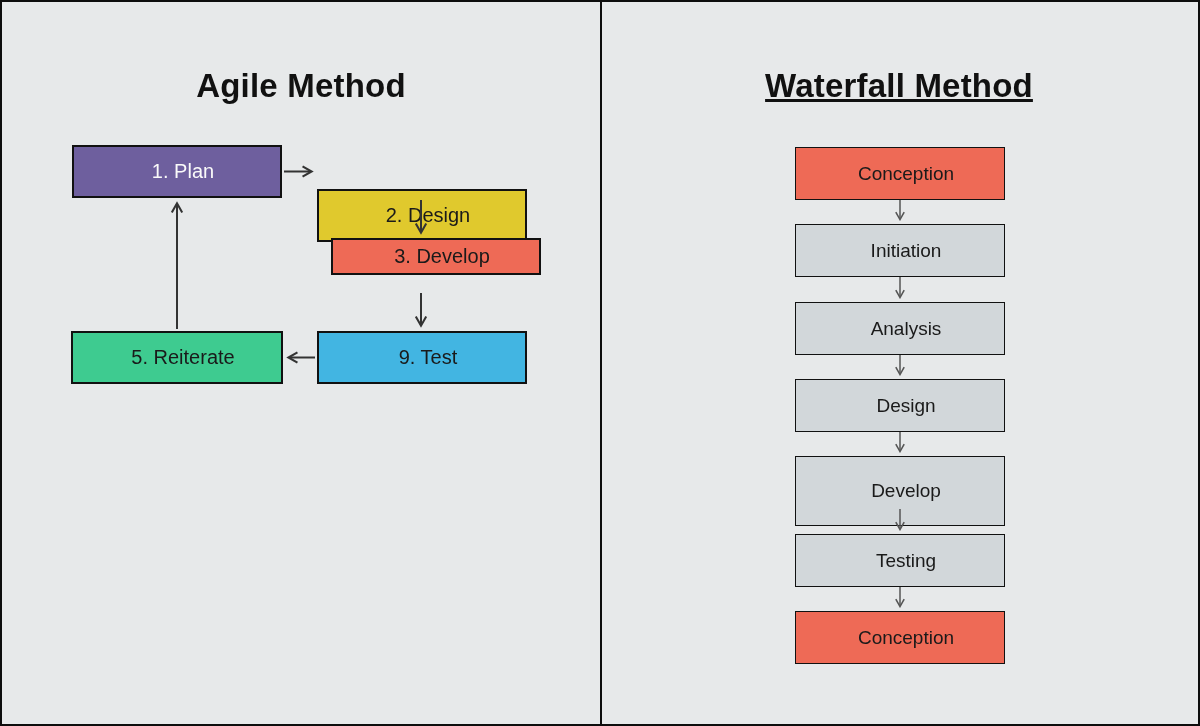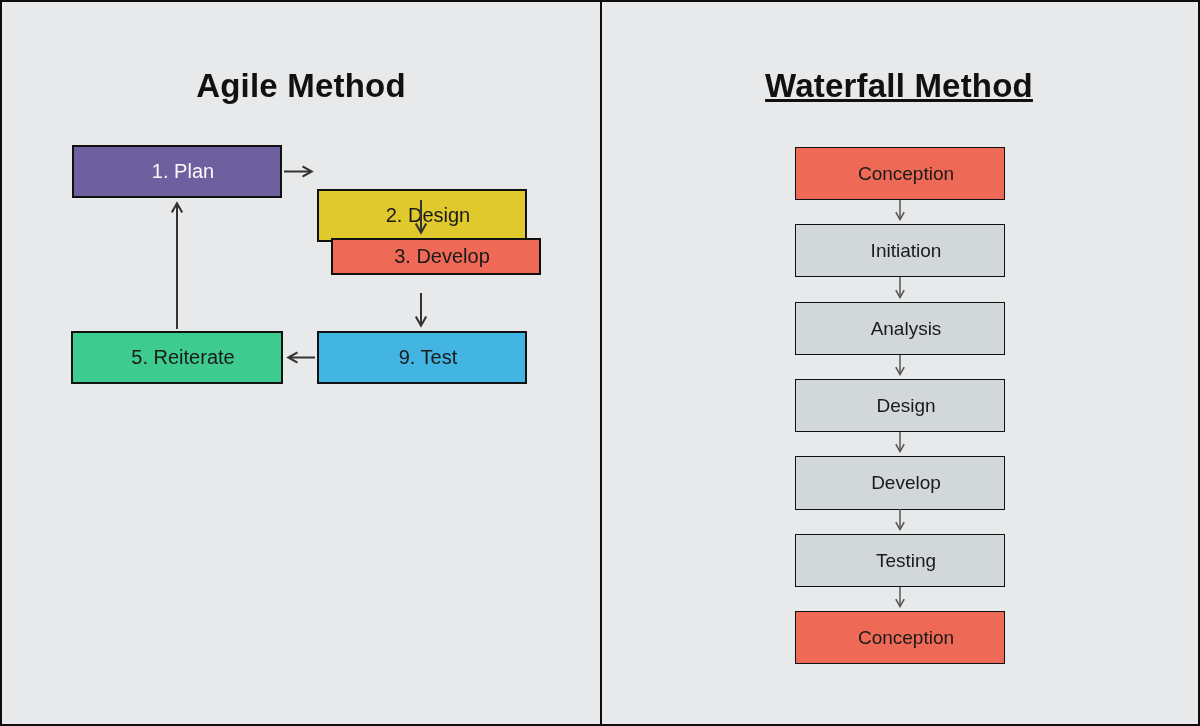--- a/index.html
+++ b/index.html
@@ -57,21 +57,21 @@
   .n-plan      { left: 70px;  top: 143px; width: 210px; height: 53px; }
   .n-design    { left: 315px; top: 143px; width: 210px; height: 53px; margin-top: 44px; }
   .n-develop   { left: 329px; top: 236px; width: 210px; height: 37px; }
   .n-test      { left: 315px; top: 329px; width: 210px; height: 53px; }
   .n-reiterate { left: 69px;  top: 329px; width: 212px; height: 53px; }
   
   .w-0 { left: 793px; top: 145px; width: 210px; height: 53px; }
   .w-1 { left: 793px; top: 222px; width: 210px; height: 53px; }
   .w-2 { left: 793px; top: 300px; width: 210px; height: 53px; }
   .w-3 { left: 793px; top: 377px; width: 210px; height: 53px; }
-  .w-4 { left: 793px; top: 454px; width: 210px; height: 54px; }
+  .w-4 { left: 793px; top: 454px; width: 210px; height: 70px; }
   .w-5 { left: 793px; top: 532px; width: 210px; height: 53px; }
   .w-6 { left: 793px; top: 609px; width: 210px; height: 53px; }
   .arrow-layer {
     position: absolute;
     left: 0;
     top: 0;
     pointer-events: none;
   }
 </style>
 </head>

